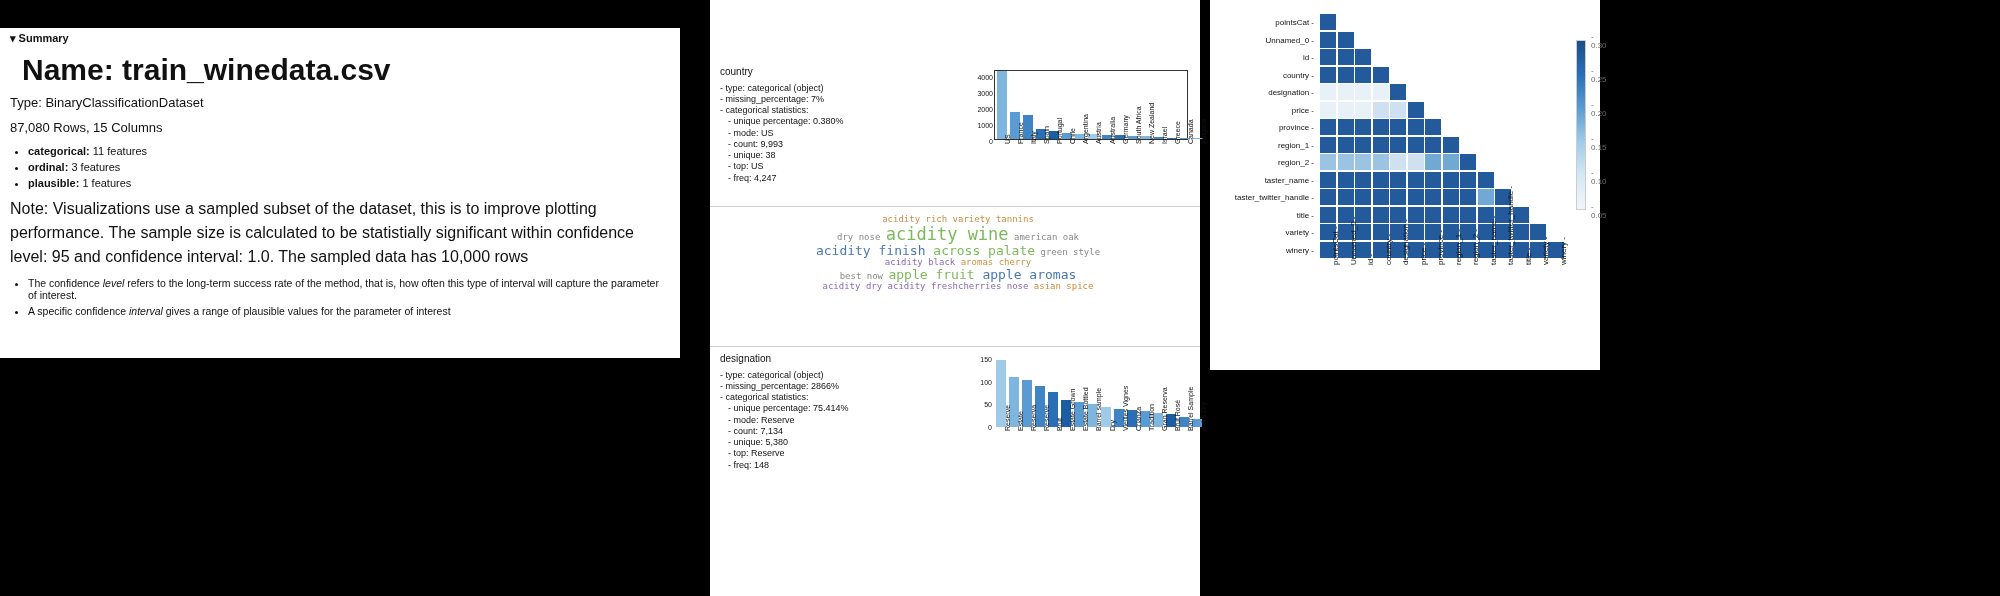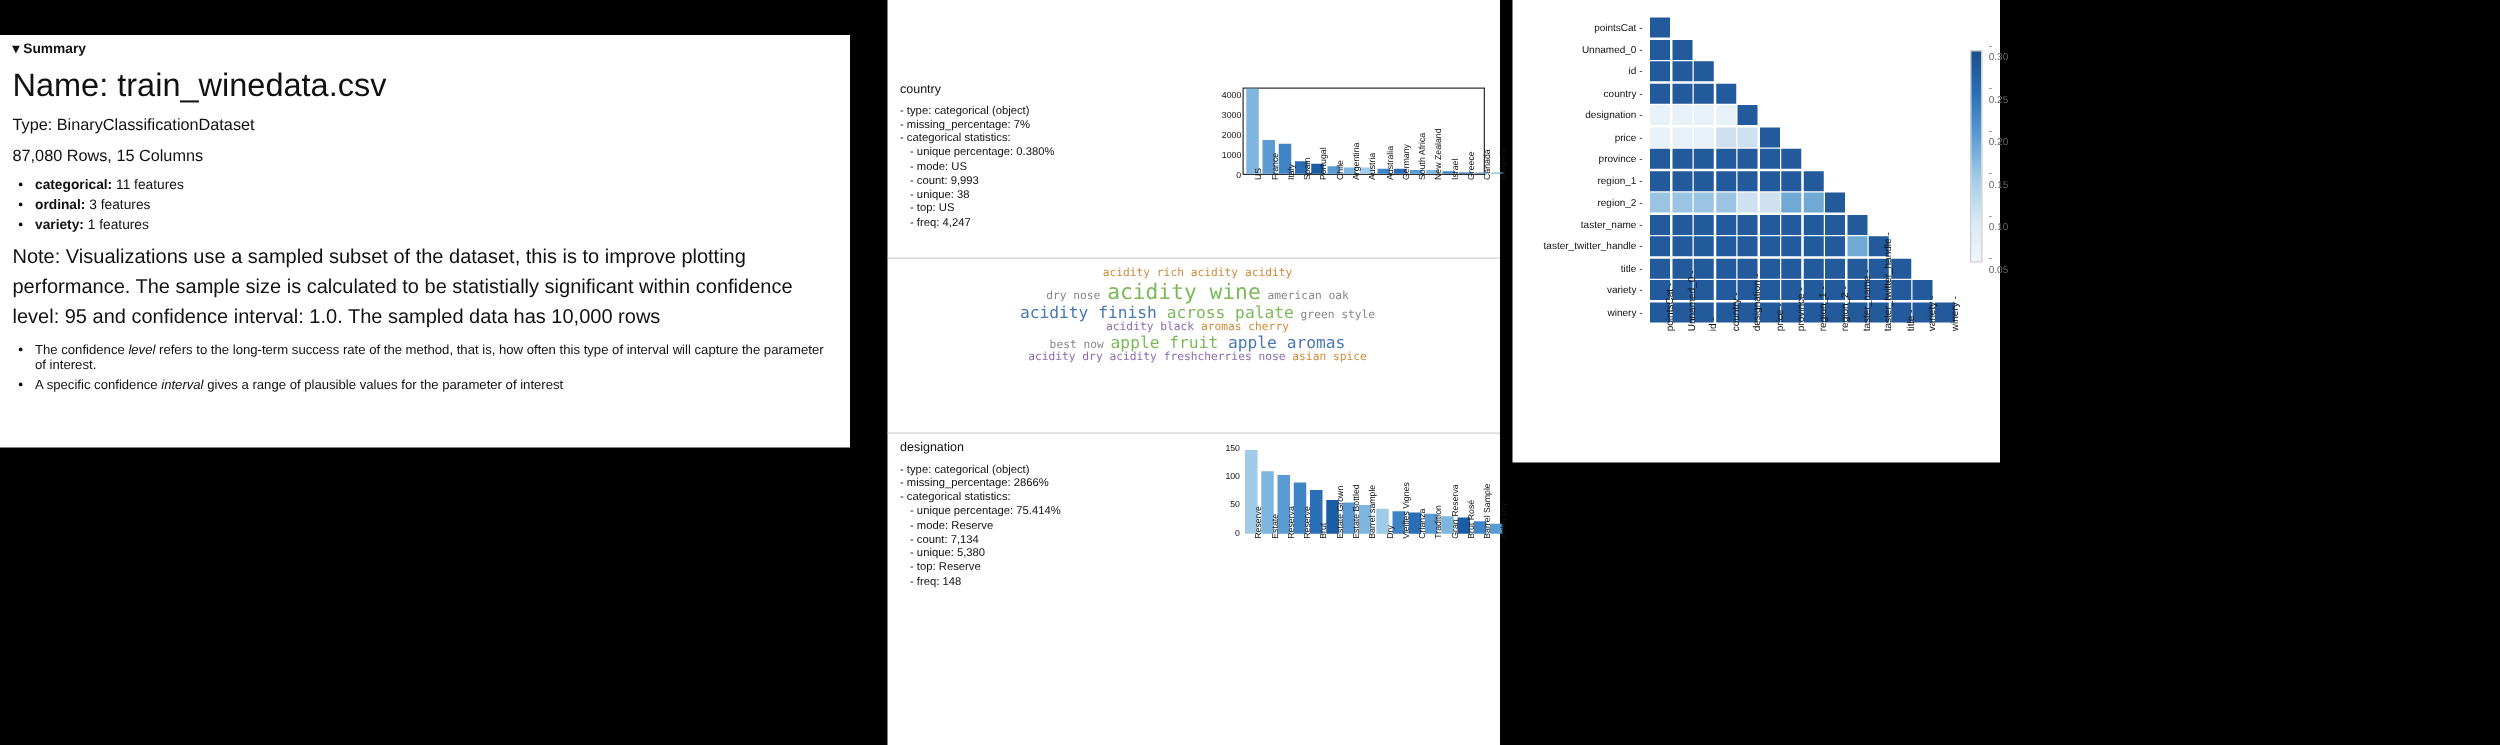--- a/index.html
+++ b/index.html
@@ -20,23 +20,23 @@
     height: 330px;
     margin-top: 28px;
     padding: 4px 10px 10px 10px;
     position: relative;
   }
   .summary-caret {
     font-size: 11px;
     font-weight: bold;
   }
   h1.name {
-    font-weight: 400;
-    font-size: 26px;
-    margin: 8px 0 8px 0;
+    font-weight: 700;
+    font-size: 30px;
+    margin: 8px 0 8px 12px;
   }
   .subline { font-size: 13px; margin: 6px 0; }
   .shape { font-size: 13px; margin: 10px 0; }
   .coltypes-title { font-size: 13px; margin: 10px 0 4px 0; }
   ul { margin: 4px 0 8px 18px; padding: 0; }
   li { font-size: 11px; margin: 4px 0; }
   li .k { font-weight: bold; }
   .note { font-size: 16px; font-weight: normal; line-height: 1.5; margin: 8px 0; }
   .bullets li { font-size: 10.5px; font-weight: normal; }
   .ci-italic { font-style: italic; }
@@ -154,21 +154,21 @@
   <h1 class="name">
     <span>Name: </span><span>train_winedata.csv</span>
   </h1>
   <div class="subline">
     <span>Type: </span><span>BinaryClassificationDataset</span>
   </div>
   <div class="shape">87,080 Rows, 15 Columns</div>
   <ul id="coltypes-list">
       <li><span class="k">categorical:</span> 11 features</li>
       <li><span class="k">ordinal:</span> 3 features</li>
-      <li><span class="k">variety:</span> 1 features</li>
+      <li><span class="k">plausible:</span> 1 features</li>
     </ul>
   <div class="note">Note: Visualizations use a sampled subset of the dataset, this is to improve plotting performance. The sample size is calculated to be statistially significant within confidence level: 95 and confidence interval: 1.0. The sampled data has 10,000 rows</div>
   <ul class="bullets" id="note-bullets">
       <li>The confidence <span class="ci-italic">level</span> refers to the long-term success rate of the method, that is, how often this type of interval will capture the parameter of interest.</li>
       <li>A specific confidence <span class="ci-italic">interval</span> gives a range of plausible values for the parameter of interest</li>
     </ul>
 </div>
 
 <div class="panel-mid">
 
@@ -228,21 +228,21 @@
           <div class="bar-label" style="left: 180.188px; top: 4px;">Greece</div>
           <div class="bar-label" style="left: 193.312px; top: 4px;">Canada</div>
           <div class="bar-label" style="left: 206.438px; top: 4px;">Bulgaria</div>
         </div>
     </div>
   </div>
 
   <div class="feature-block">
     <div class="feature-chart">
       <div id="wordcloud" class="wordcloud">
-          <div><span class="wc-o ">acidity rich </span><span class="wc-o ">acidity acidity</span></div>
+          <div><span class="wc-o ">acidity rich </span><span class="wc-o ">variety tannins</span></div>
           <div><span class="wc-gr ">dry nose </span><span class="wc-g wc-big">acidity wine</span><span class="wc-gr "> american oak</span></div>
           <div><span class="wc-b wc-med">acidity finish </span><span class="wc-g wc-med">across palate</span><span class="wc-gr "> green style</span></div>
           <div><span class="wc-p ">acidity black </span><span class="wc-o ">aromas cherry</span></div>
           <div><span class="wc-gr ">best now </span><span class="wc-g wc-med">apple fruit </span><span class="wc-b wc-med">apple aromas</span></div>
           <div><span class="wc-p ">acidity dry acidity freshcherries nose</span><span class="wc-o "> asian spice</span></div>
         </div>
     </div>
   </div>
 
   <div class="feature-block" style="border-bottom:none">

